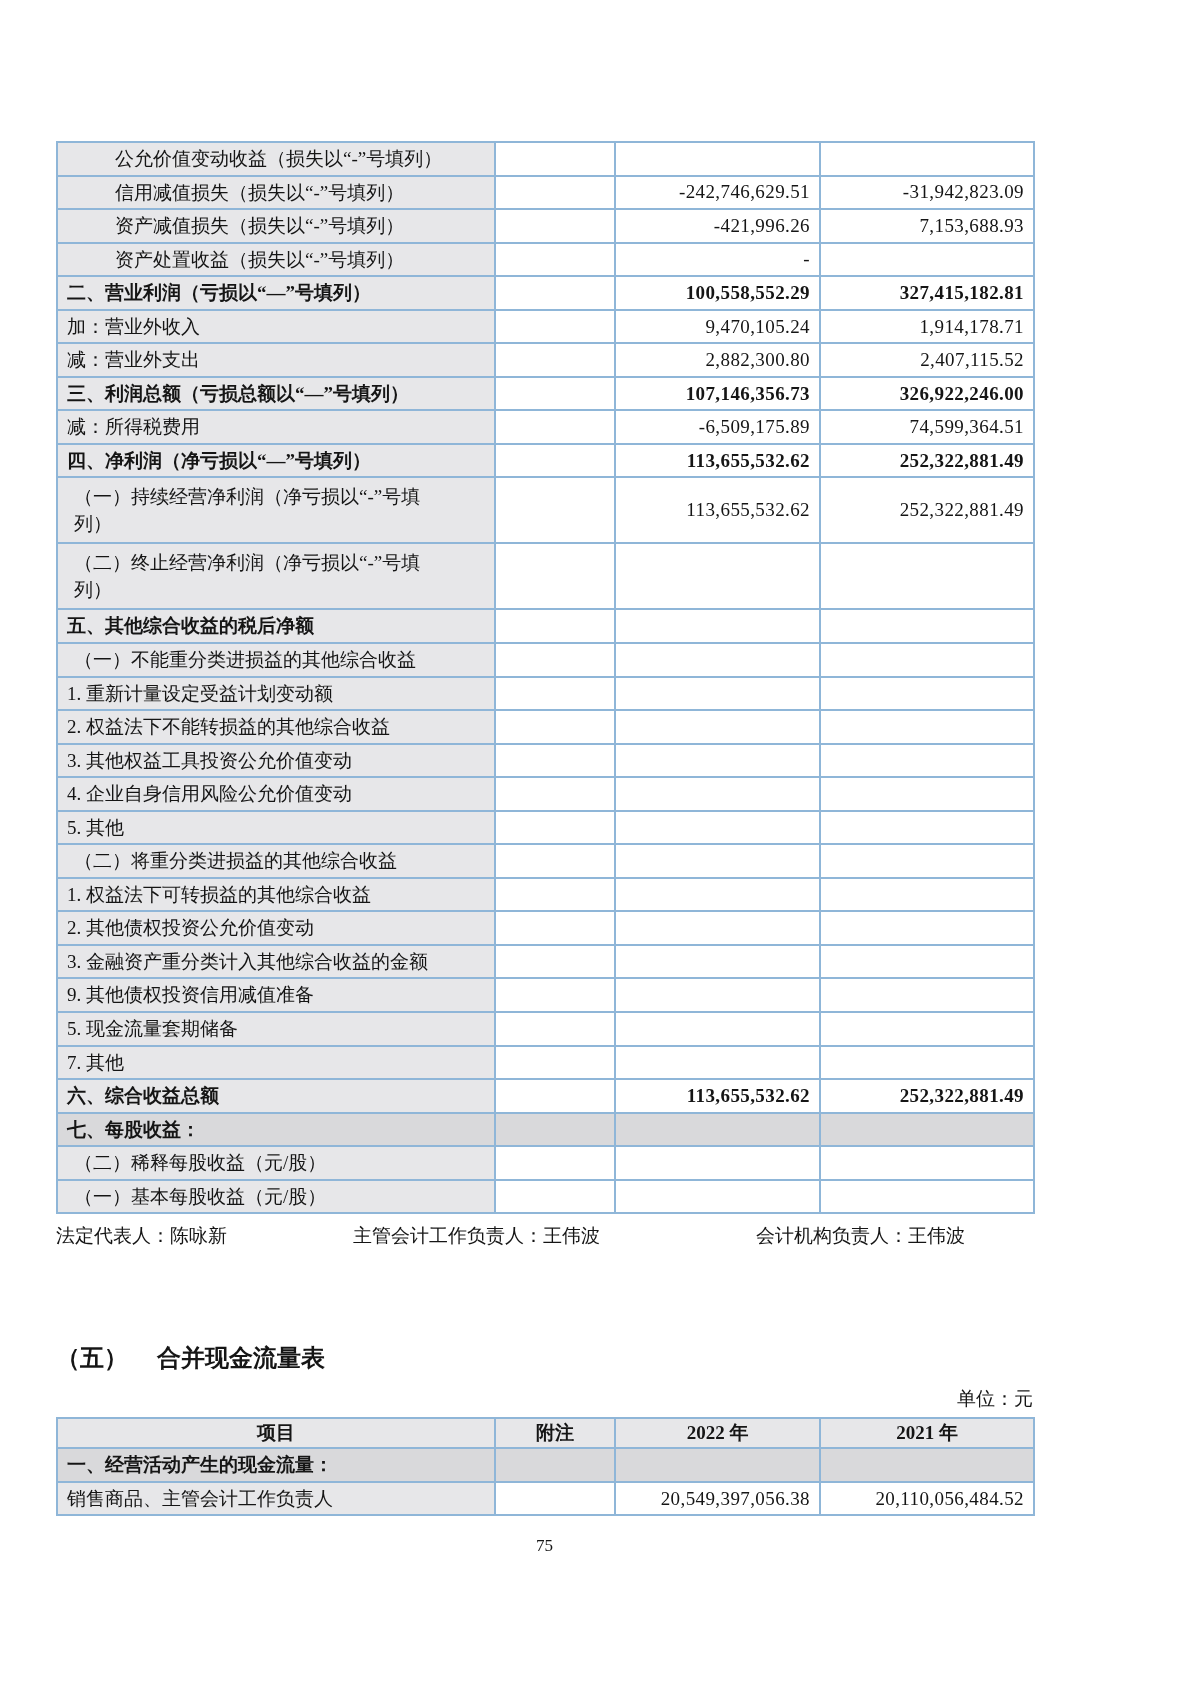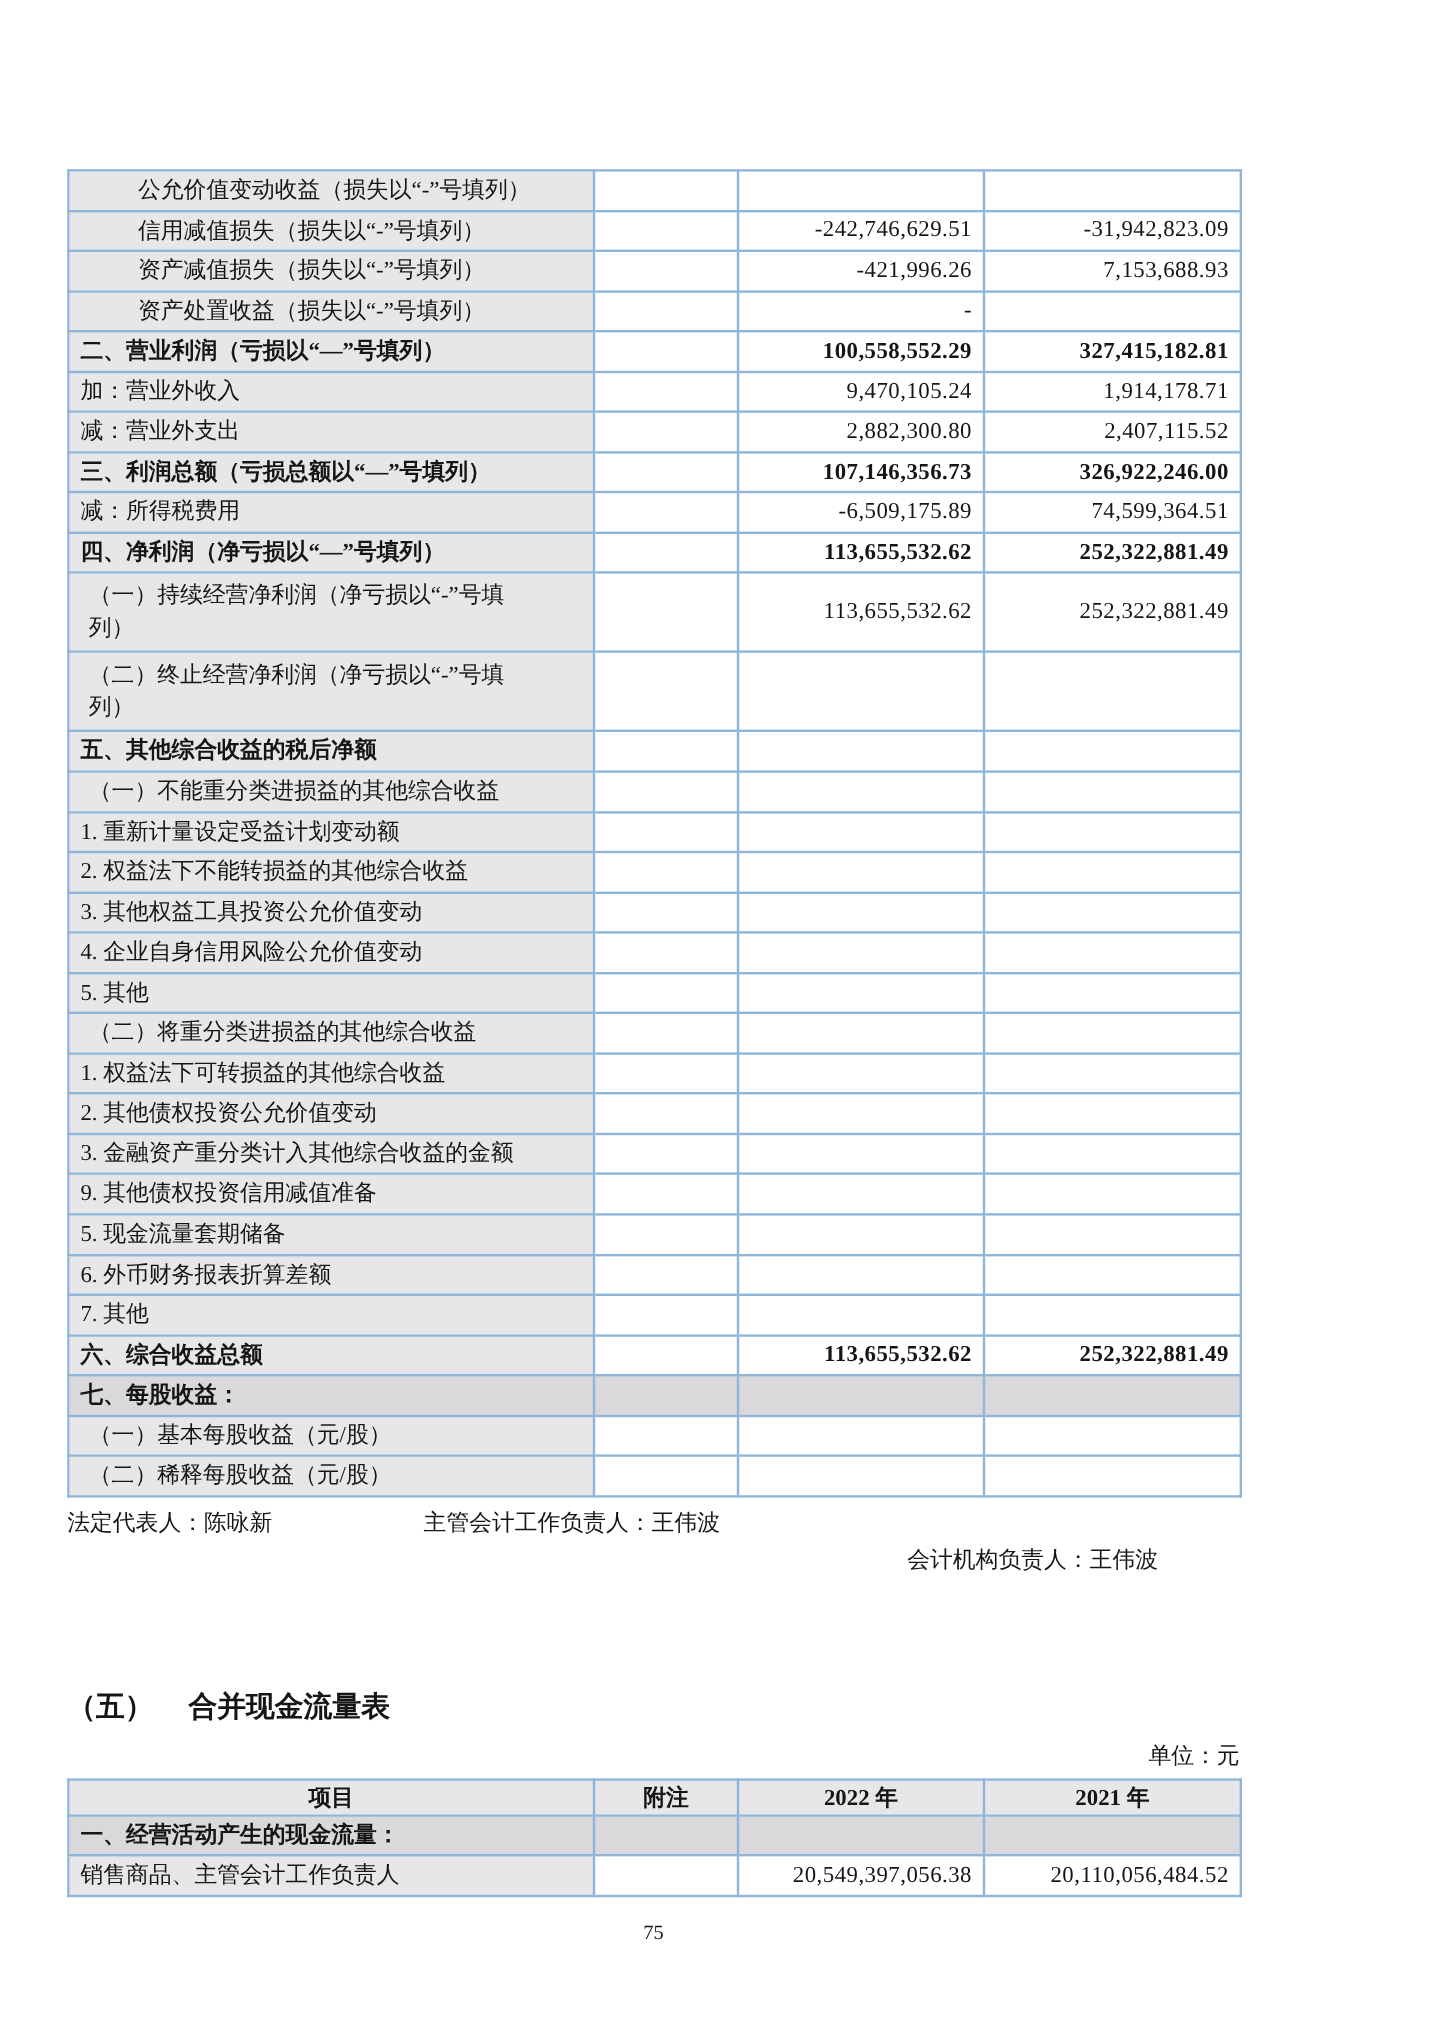--- a/index.html
+++ b/index.html
@@ -23,21 +23,21 @@
   td.note{background:#ffffff;}
   td.num{background:#ffffff;text-align:right;padding:2px 9px 2px 4px;letter-spacing:0.4px;}
   tr{height:33px;}
   tr.tall{height:66px;}
   tr.bold td{font-weight:bold;}
   tr.grey-row td{background:var(--section-grey);}
   .income-table{margin-top:141px;}
   .sig-row{display:flex;width:977px;margin-top:9px;font-size:19px;line-height:26px;}
   .sig-item.s1{flex:0 0 297px;}
   .sig-item.s2{flex:0 0 403px;}
-  .sig-item.s3{flex:1 1 auto;margin-top:31px;}
+  .sig-item.s3{flex:1 1 auto;}
   .section-title{margin-top:95px;font-size:24px;font-weight:bold;line-height:28px;}
   .section-no{display:inline-block;margin-right:29px;}
   .unit-line{width:977px;text-align:right;font-size:19px;margin-top:15px;line-height:24px;}
   .cash-table{margin-top:6px;}
   .cash-table thead tr{height:21px;}
   .cash-table th{background:var(--cell-grey);font-weight:bold;text-align:center;font-size:19px;}
   .page-num{width:977px;text-align:center;font-size:17px;margin-top:20px;}
 </style>
 </head>
 <body>
@@ -198,51 +198,45 @@
           <td class="num"></td>
           <td class="num"></td>
         </tr>
         <tr>
           <td class="label">5. 现金流量套期储备</td>
           <td class="note"></td>
           <td class="num"></td>
           <td class="num"></td>
         </tr>
         <tr>
-          <td class="label">6. 外币财务报表折算差额</td>
-          <td class="note"></td>
-          <td class="num"></td>
-          <td class="num"></td>
-        </tr>
-        <tr>
           <td class="label">7. 其他</td>
           <td class="note"></td>
           <td class="num"></td>
           <td class="num"></td>
         </tr>
         <tr class="bold">
           <td class="label">六、综合收益总额</td>
           <td class="note"></td>
           <td class="num">113,655,532.62</td>
           <td class="num">252,322,881.49</td>
         </tr>
         <tr class="bold grey-row">
           <td class="label">七、每股收益：</td>
           <td class="note"></td>
           <td class="num"></td>
           <td class="num"></td>
         </tr>
         <tr>
+          <td class="label paren">（二）稀释每股收益（元/股）</td>
+          <td class="note"></td>
+          <td class="num"></td>
+          <td class="num"></td>
+        </tr>
+        <tr>
           <td class="label paren">（一）基本每股收益（元/股）</td>
-          <td class="note"></td>
-          <td class="num"></td>
-          <td class="num"></td>
-        </tr>
-        <tr>
-          <td class="label paren">（二）稀释每股收益（元/股）</td>
           <td class="note"></td>
           <td class="num"></td>
           <td class="num"></td>
         </tr>
       </tbody>
   </table>
 
   <div class="sig-row">
     <span class="sig-item s1">法定代表人：陈咏新</span>
     <span class="sig-item s2">主管会计工作负责人：王伟波</span>

